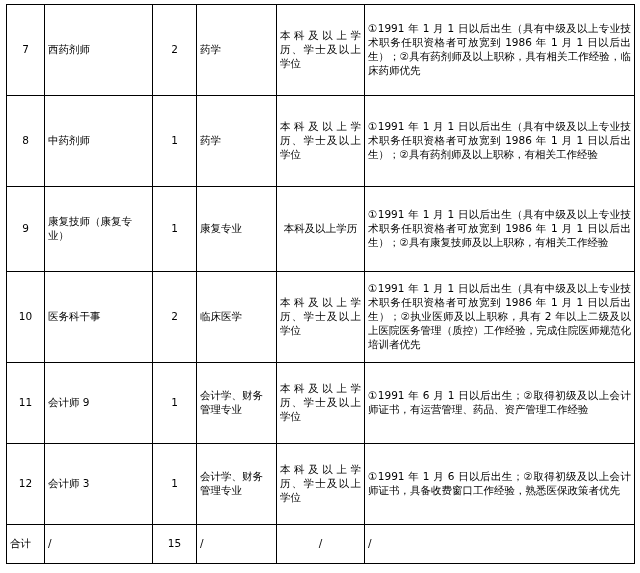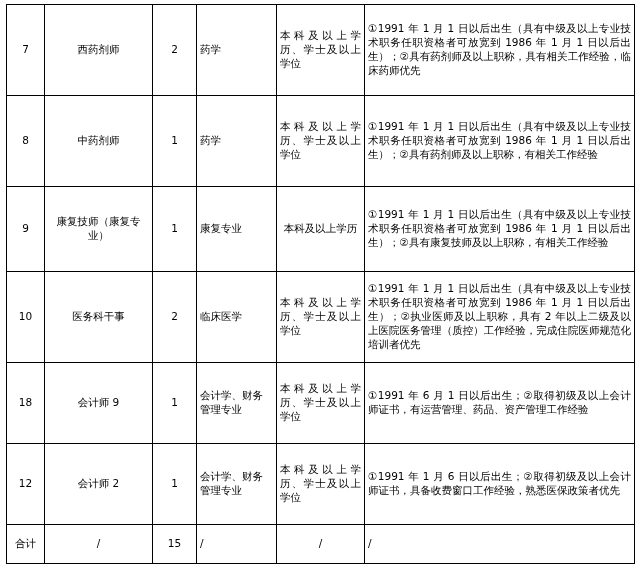--- a/index.html
+++ b/index.html
@@ -37,21 +37,21 @@
   col.c-post  { width: 108px; }
   col.c-num   { width: 44px; }
   col.c-major { width: 80px; }
   col.c-edu   { width: 88px; }
   col.c-req   { width: 270px; }
 
   td.no, td.num {
     text-align: center;
   }
   td.post {
-    text-align: center;
+    text-align: left;
     line-height: 1.45;
   }
   td.major {
     text-align: left;
     line-height: 1.45;
   }
   td.edu {
     text-align: justify;
     text-align-last: left;
     line-height: 1.5;
@@ -64,21 +64,21 @@
   }
   td.req {
     text-align: justify;
     text-align-last: left;
     line-height: 1.5;
     padding-left: 4px;
     padding-right: 4px;
     letter-spacing: 0px;
   }
   td.total-label {
-    text-align: center;
+    text-align: left;
     padding-left: 6px;
   }
   .sum-row td {
     height: 34px;
   }
   .r-tall td { height: 86px; }
   .r-mid  td { height: 80px; }
   .r-short td{ height: 76px; }
 </style>
 </head>
@@ -121,30 +121,30 @@
       </tr>
       <tr class="r-tall">
         <td class="no">10</td>
         <td class="post">医务科干事</td>
         <td class="num">2</td>
         <td class="major">临床医学</td>
         <td class="edu">本科及以上学历、学士及以上学位</td>
         <td class="req">①1991 年 1 月 1 日以后出生（具有中级及以上专业技术职务任职资格者可放宽到 1986 年 1 月 1 日以后出生）；②执业医师及以上职称，具有 2 年以上二级及以上医院医务管理（质控）工作经验，完成住院医师规范化培训者优先</td>
       </tr>
       <tr class="r-short">
-        <td class="no">18</td>
+        <td class="no">11</td>
         <td class="post">会计师 9</td>
         <td class="num">1</td>
         <td class="major">会计学、财务管理专业</td>
         <td class="edu">本科及以上学历、学士及以上学位</td>
         <td class="req">①1991 年 6 月 1 日以后出生；②取得初级及以上会计师证书，有运营管理、药品、资产管理工作经验</td>
       </tr>
       <tr class="r-short">
         <td class="no">12</td>
-        <td class="post">会计师 2</td>
+        <td class="post">会计师 3</td>
         <td class="num">1</td>
         <td class="major">会计学、财务管理专业</td>
         <td class="edu">本科及以上学历、学士及以上学位</td>
         <td class="req">①1991 年 1 月 6 日以后出生；②取得初级及以上会计师证书，具备收费窗口工作经验，熟悉医保政策者优先</td>
       </tr>
       <tr class="sum-row">
         <td class="total-label">合计</td>
         <td class="post">/</td>
         <td class="num">15</td>
         <td class="major">/</td>

